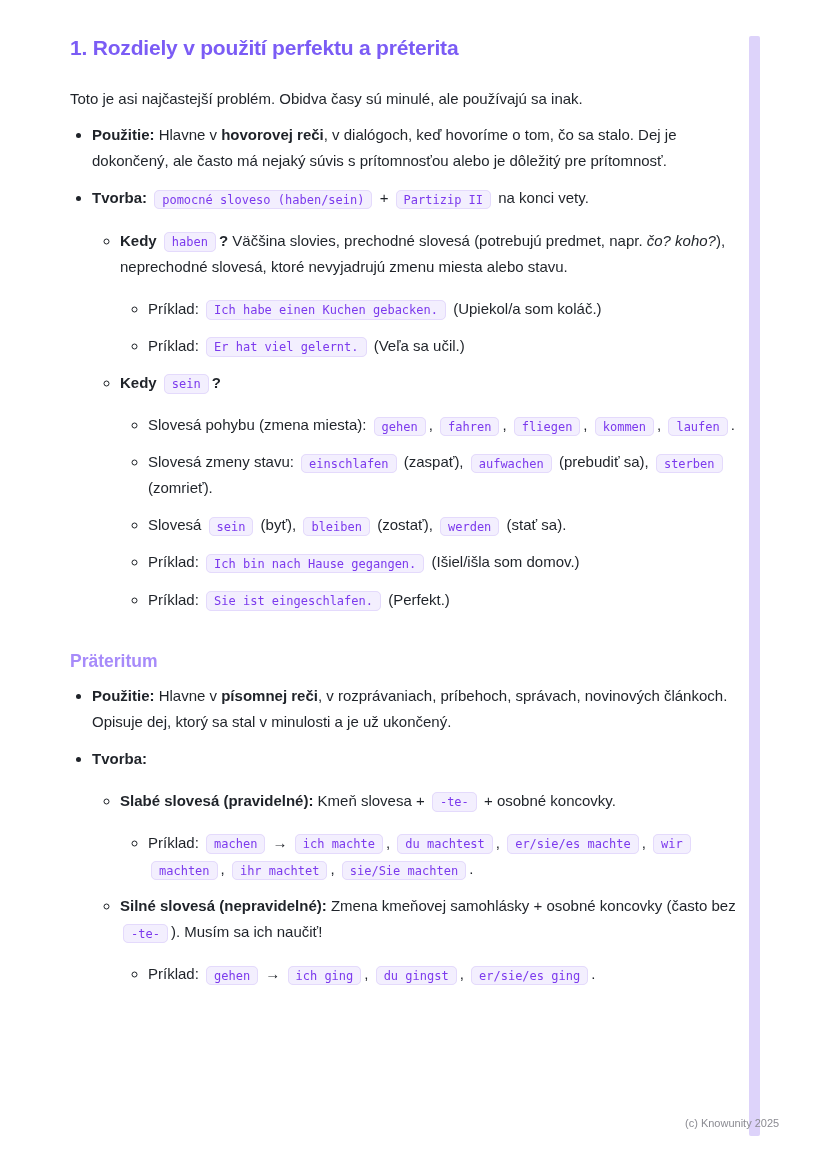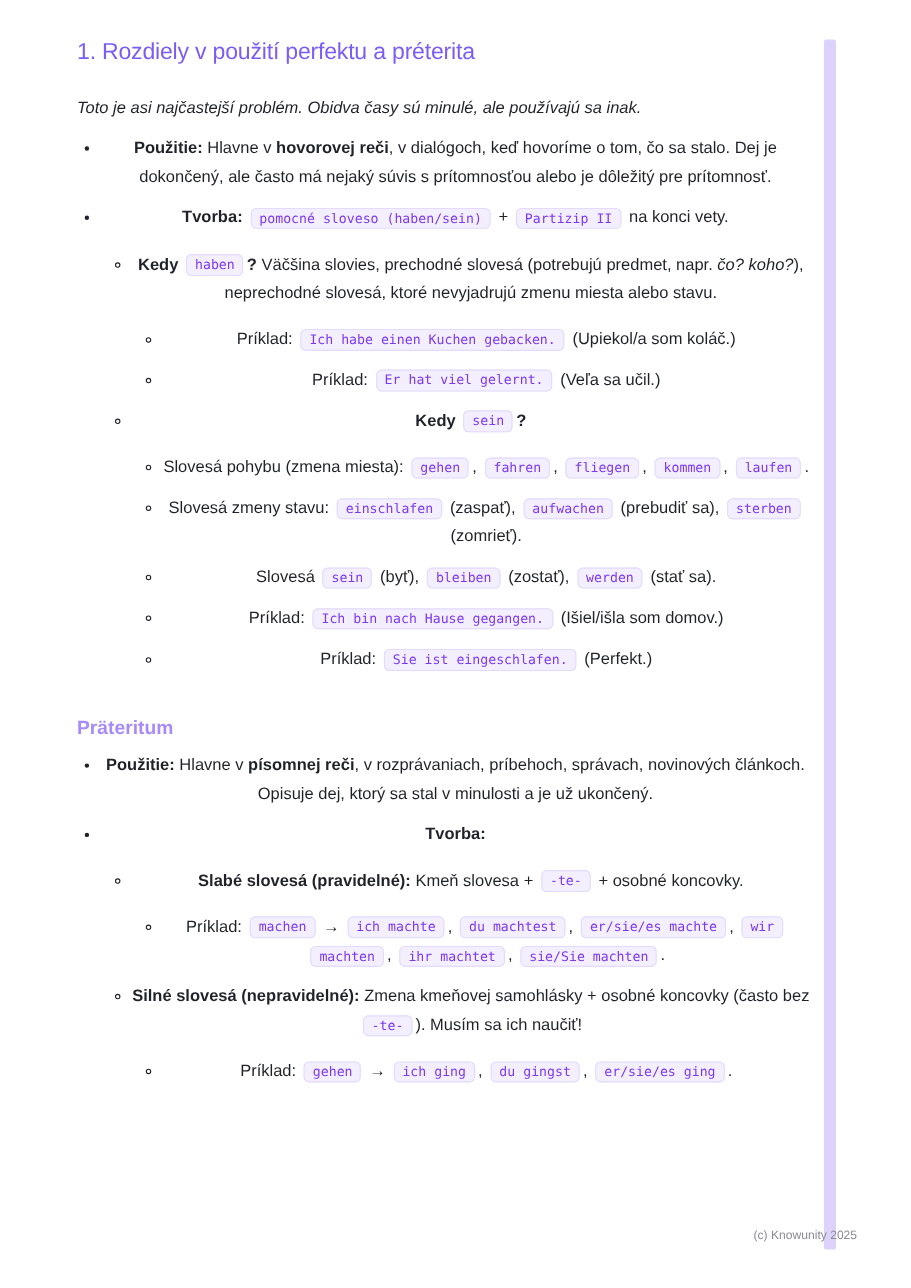--- a/index.html
+++ b/index.html
@@ -18,45 +18,44 @@
   main {
     position: absolute;
     left: 70px;
     top: 34px;
     width: 666px;
   }
   h1 {
     margin: 0 0 26px 0;
     font-size: 21px;
     line-height: 1.3;
-    font-weight: 400;
+    font-weight: 700;
     color: var(--title-color, #7b5cf5);
     letter-spacing: -0.2px;
   }
   p.intro {
     margin: 0;
     font-size: 15px;
     line-height: 1.6;
-    font-style: italic;
   }
   h2 {
     margin: 38px 0 10px 0;
     font-size: 17.5px;
     font-weight: 700;
     color: var(--heading-color, #a78bfa);
   }
   ul {
     margin: 0;
     padding-left: 22px;
     font-size: 15px;
     line-height: 1.74;
   }
   ul.lvl0 { list-style: disc; }
   ul.lvl1, ul.lvl2, ul.lvl3 { list-style: circle; padding-left: 28px; }
-  li { margin: 11px 0; text-align: center; }
+  li { margin: 11px 0; }
   ul ul { margin-top: 16px; }
   code.chip {
     font-family: "DejaVu Sans Mono", monospace;
     font-size: 12px;
     font-weight: 400;
     color: var(--code-color, #7c3aed);
     background: var(--code-bg, #f3effe);
     border: 1px solid #e4dafc;
     border-radius: 5px;
     padding: 1.5px 7px 2px 7px;

